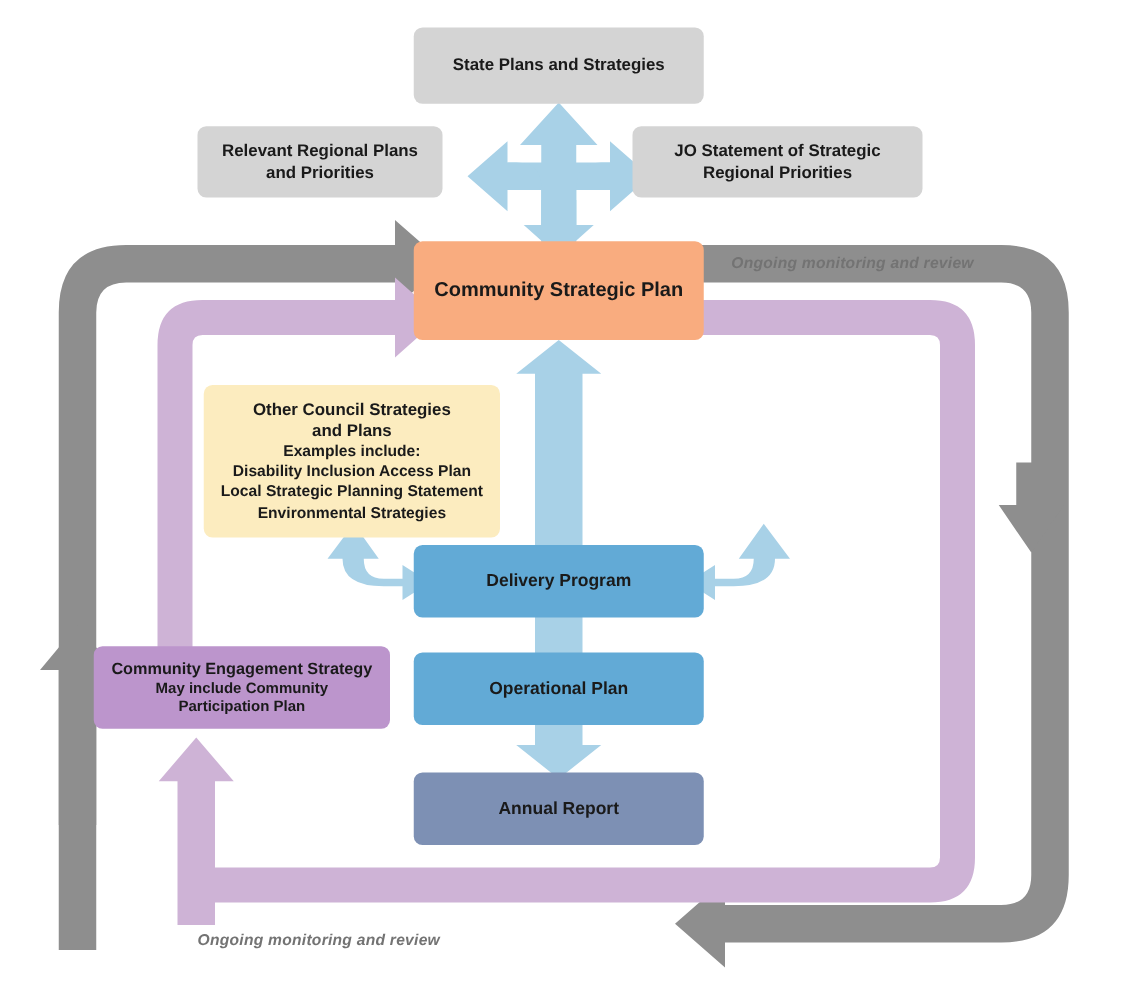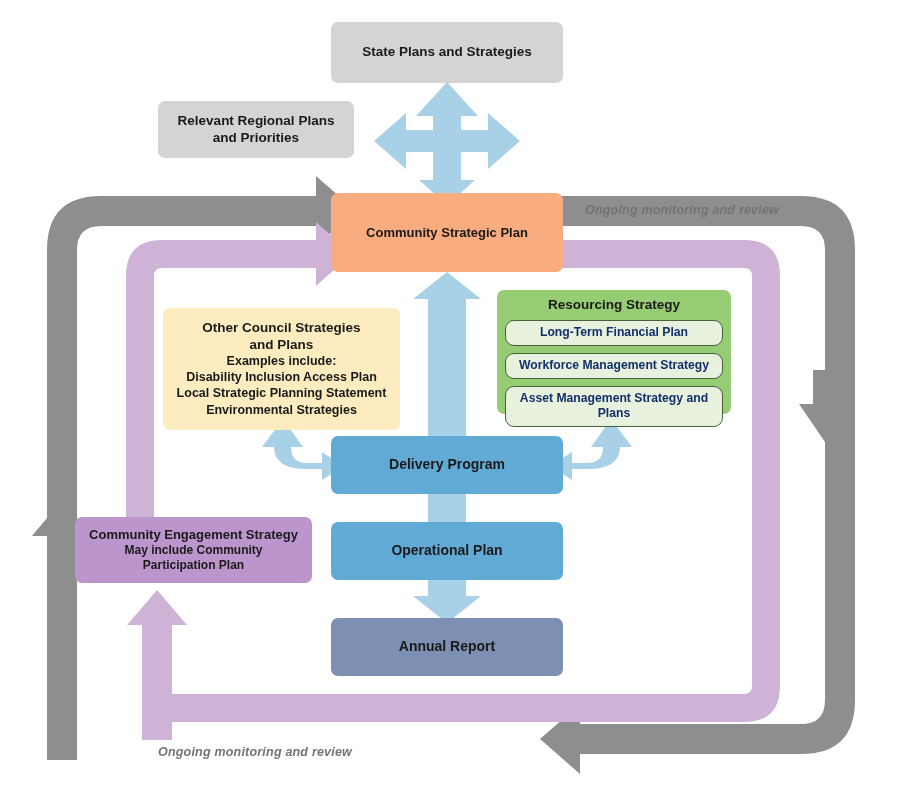--- a/index.html
+++ b/index.html
@@ -16,21 +16,21 @@
     display:flex;flex-direction:column;
     align-items:center;justify-content:center;
     text-align:center;
     color:#1a1a1a;
     border-radius:7px;
     line-height:1.22;
   }
   .box .title{font-weight:bold;}
 
   .grey-box{background:#d4d4d4;font-size:13.5px;font-weight:bold;}
-  .csp{background:#f9ac7f;font-size:13px;font-weight:bold;}
+  .csp{background:#f9ac7f;font-size:16px;font-weight:bold;}
   .bluebox{background:#62aad6;font-size:14px;font-weight:bold;}
   .slatebox{background:#7d90b4;font-size:14px;font-weight:bold;}
   .yellowbox{background:#fcecbf;padding:8px 10px;}
   .purplebox{background:#bc95cc;padding:6px 10px;}
   .greenbox{background:#96cc74;padding:7px 8px 9px 8px;justify-content:flex-start;}
 
   .yellow-h{font-size:13.5px;font-weight:bold;}
   .yellow-sub{font-size:12.5px;font-weight:bold;margin-top:1px;}
   .purple-h{font-size:13px;font-weight:bold;}
   .purple-sub{font-size:12px;font-weight:bold;}
@@ -143,40 +143,38 @@
 
   <div class="box grey-box" style="left:331px;top:22px;width:232px;height:61px;">
     <span class="title">State Plans and Strategies</span>
   </div>
 
   <div class="box grey-box" style="left:158px;top:101px;width:196px;height:57px;">
     <span>Relevant Regional Plans</span>
     <span>and Priorities</span>
   </div>
 
+  <div class="box grey-box" style="left:506px;top:101px;width:232px;height:57px;">
+    <span>JO Statement of Strategic</span>
+    <span>Regional Priorities</span>
+  </div>
 
   <div class="box csp" style="left:331px;top:193px;width:232px;height:79px;">
     <span>Community Strategic Plan</span>
   </div>
 
   <div class="box yellowbox" style="left:163px;top:308px;width:237px;height:122px;">
     <span class="yellow-h">Other Council Strategies</span>
     <span class="yellow-h">and Plans</span>
     <span class="yellow-sub">Examples include:</span>
     <span class="yellow-sub">Disability Inclusion Access Plan</span>
     <span class="yellow-sub">Local Strategic Planning Statement</span>
     <span class="yellow-sub">Environmental Strategies</span>
   </div>
 
-  <div class="box greenbox" style="left:497px;top:290px;width:234px;height:124px;">
-    <span class="green-h">Resourcing Strategy</span>
-    <div class="pill">Long-Term Financial Plan</div>
-    <div class="pill">Workforce Management Strategy</div>
-    <div class="pill">Asset Management Strategy and Plans</div>
-  </div>
 
   <div class="box bluebox" style="left:331px;top:436px;width:232px;height:58px;">
     <span>Delivery Program</span>
   </div>
 
   <div class="box bluebox" style="left:331px;top:522px;width:232px;height:58px;">
     <span>Operational Plan</span>
   </div>
 
   <div class="box slatebox" style="left:331px;top:618px;width:232px;height:58px;">

